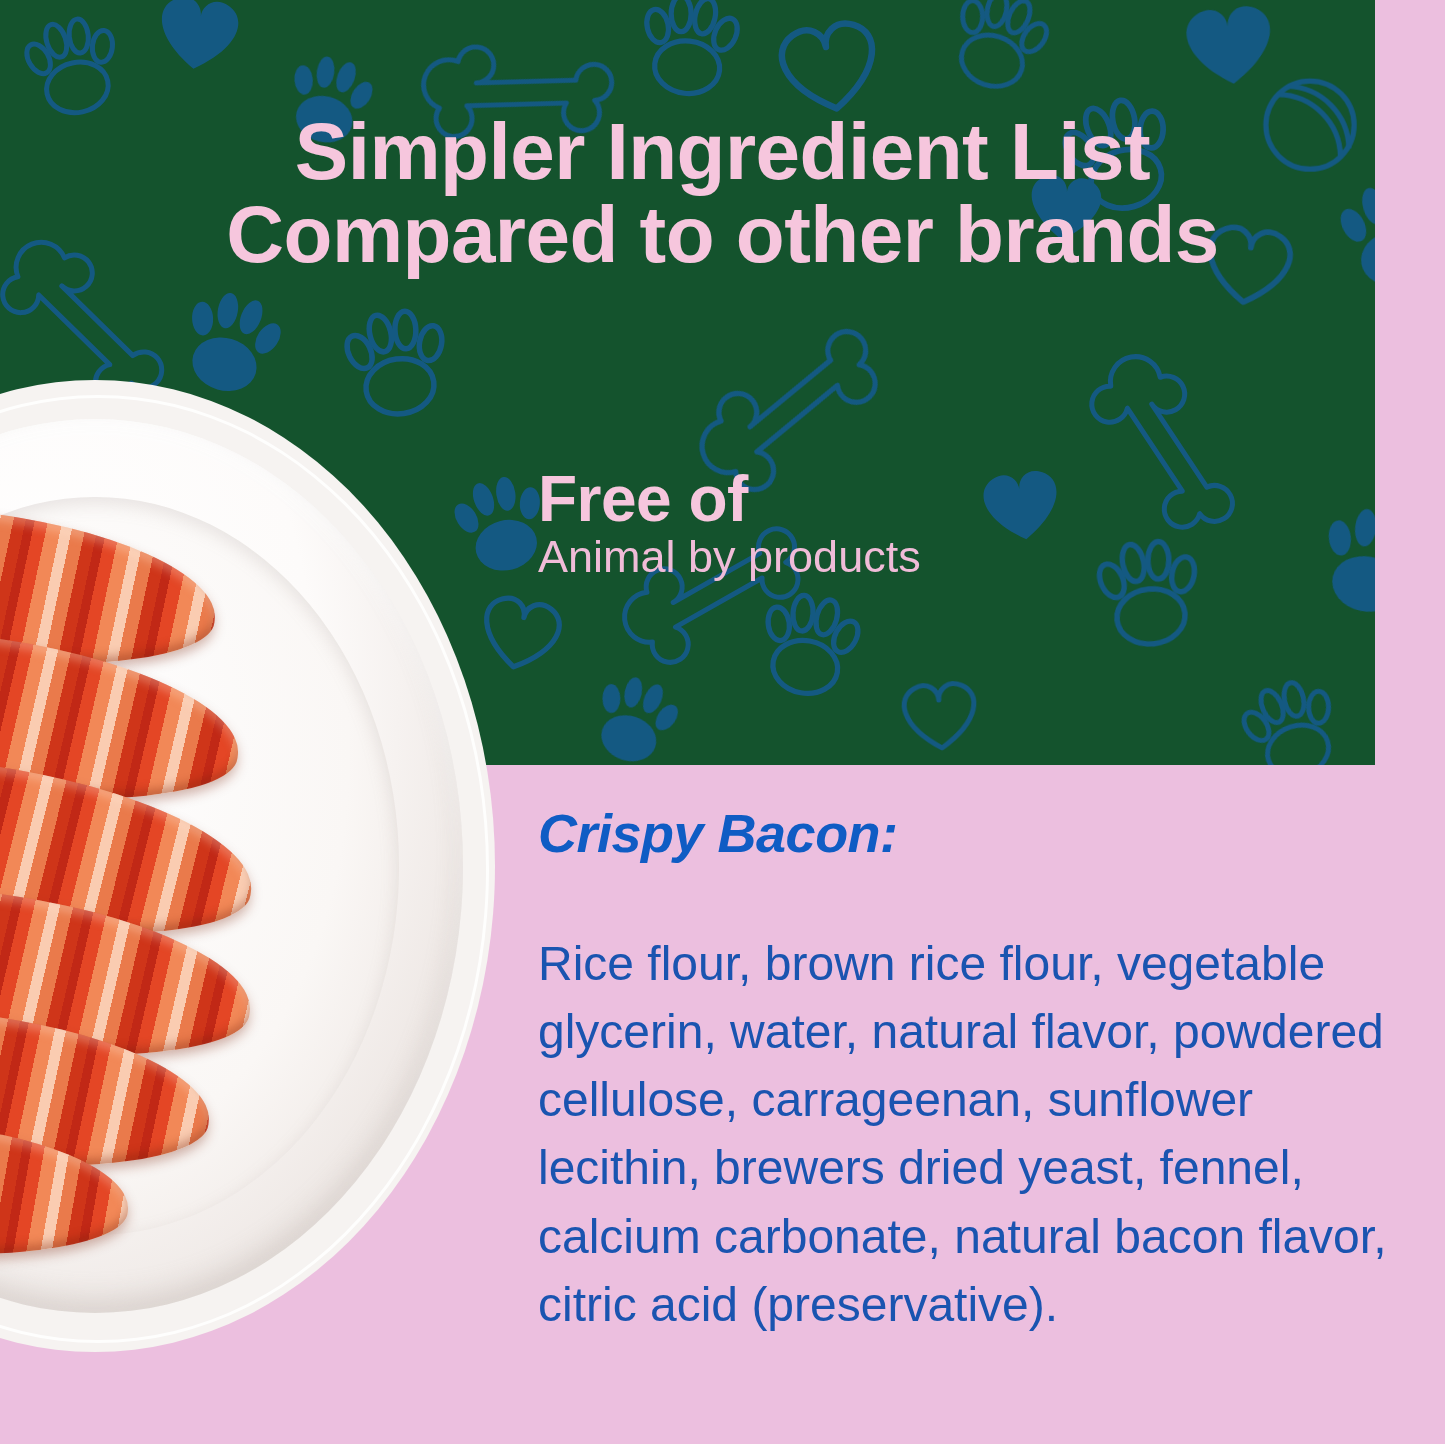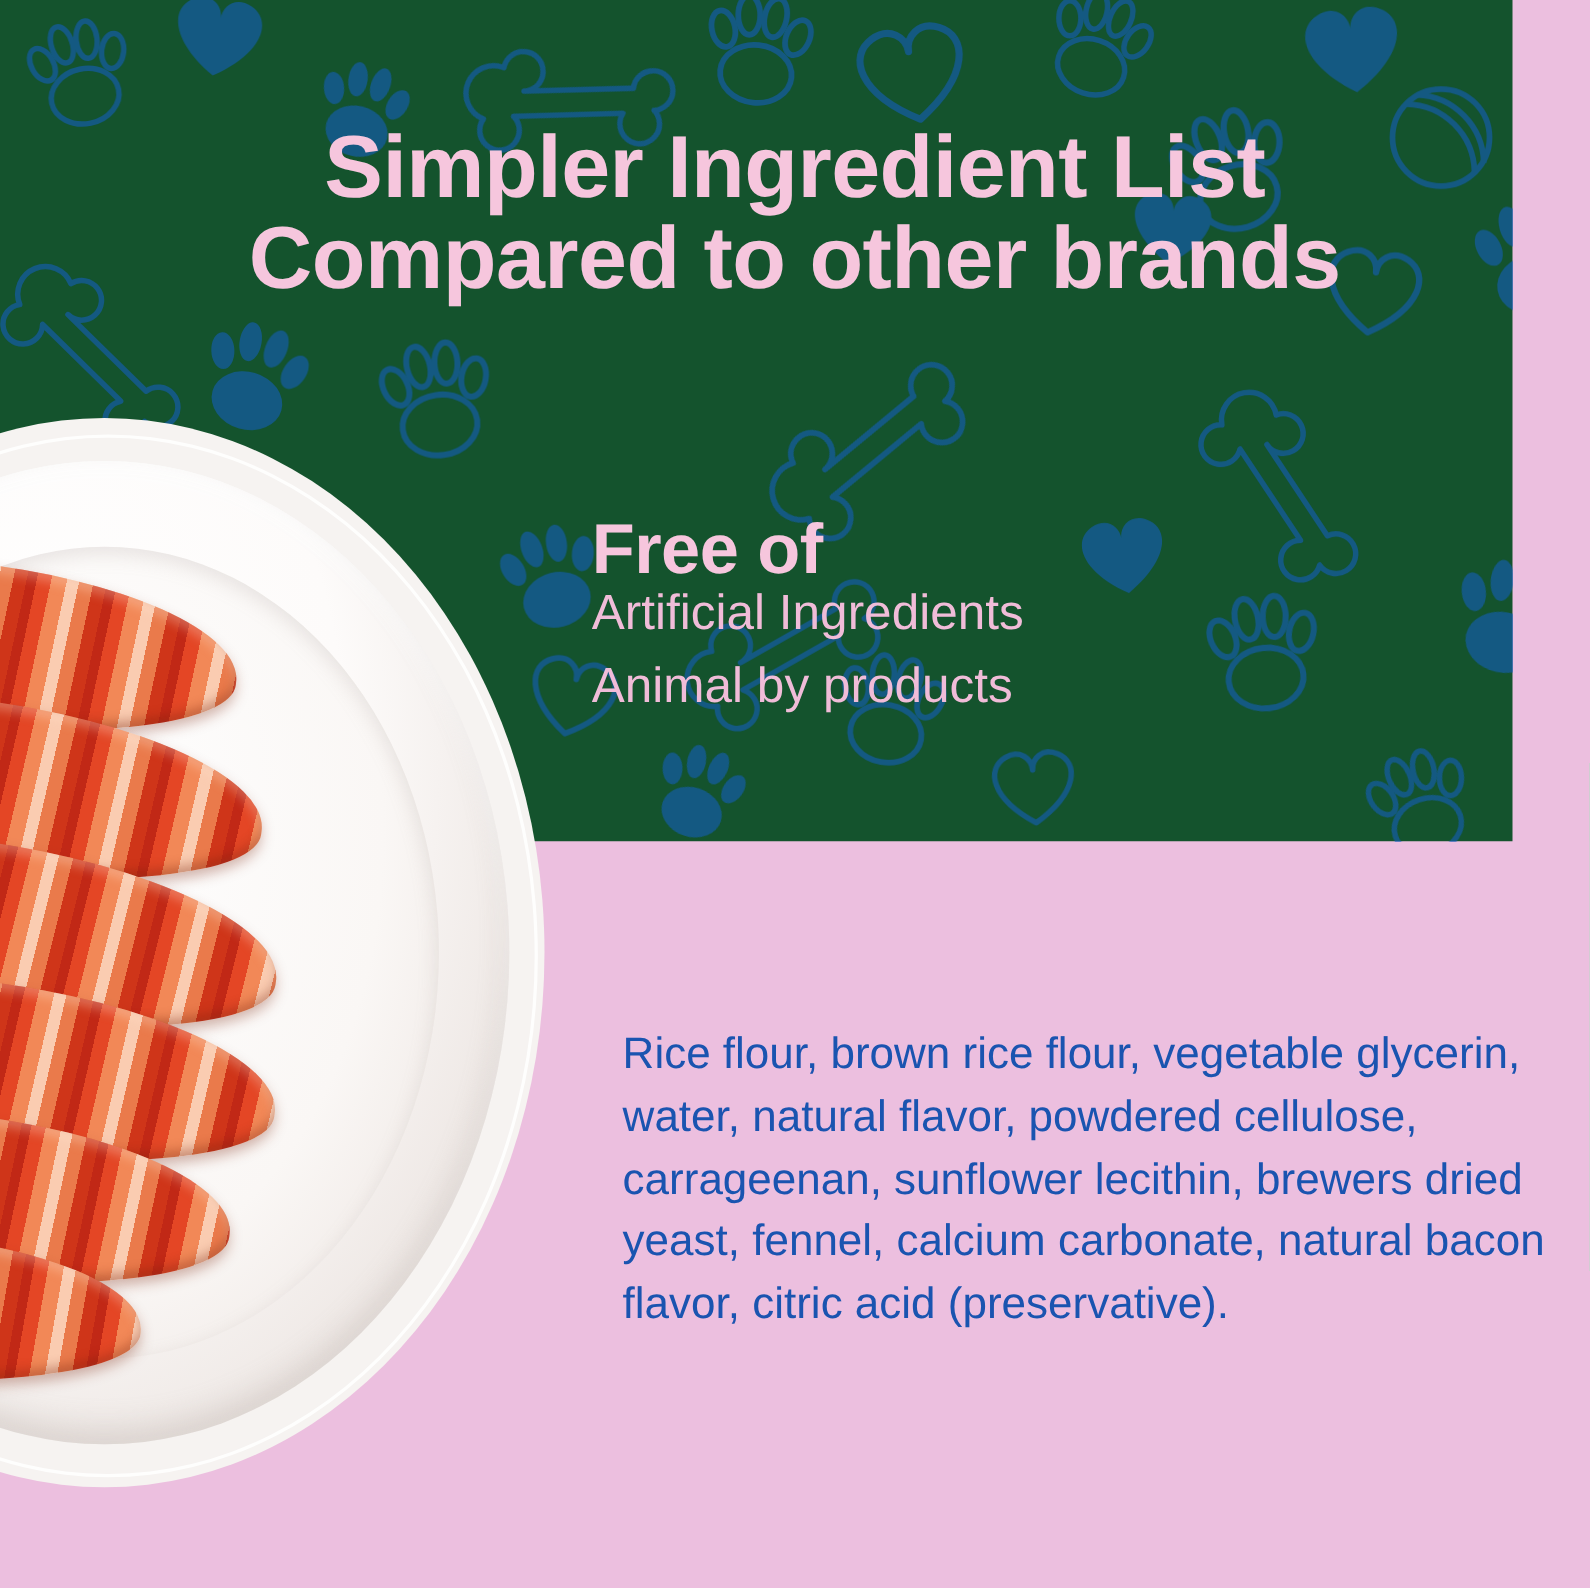--- a/index.html
+++ b/index.html
@@ -160,25 +160,25 @@
     left: 538px;
     top: 802px;
     color: #0f5cc4;
     font-size: 54px;
     font-weight: 700;
     font-style: italic;
     letter-spacing: -0.5px;
   }
   .ing-body {
     position: absolute;
-    left: 566px;
+    left: 538px;
     top: 930px;
     width: 855px;
     color: #1a54b0;
-    font-size: 40px;
+    font-size: 48px;
     font-weight: 400;
     line-height: 1.42;
   }
 </style>
 </head>
 <body>
 
 <div id="canvas">
 
   <div class="band-blue">
@@ -255,27 +255,27 @@
         <use href="#paw-o" x="0" y="0" transform="translate(1290,726) rotate(-18) scale(1.0)"></use>
         <use href="#heart-o" x="0" y="0" transform="translate(60,500) rotate(-8) scale(1.3)"></use>
       </g>
     </svg>
 
     <div class="title">Simpler Ingredient List
 Compared to other brands</div>
 
     <div class="freeof-heading">Free of</div>
     <div class="freeof-list">
-      <div>Artificial Ingredients</div>
       <div>Animal by products</div>
     </div>
   </div>
 
   <div class="band-pink"></div>
 
+  <div class="ing-heading">Crispy Bacon:</div>
   <div class="ing-body">Rice flour, brown rice flour, vegetable glycerin, water, natural flavor, powdered cellulose, carrageenan, sunflower lecithin, brewers dried yeast, fennel, calcium carbonate, natural bacon flavor, citric acid (preservative).</div>
 
   <div class="photo">
     <div class="plate-inner"></div>
     <div class="plate-well"></div>
     <div class="bacon-wrap">
       <div class="bacon b1"></div>
       <div class="bacon b2"></div>
       <div class="bacon b3"></div>
       <div class="bacon b4"></div>

